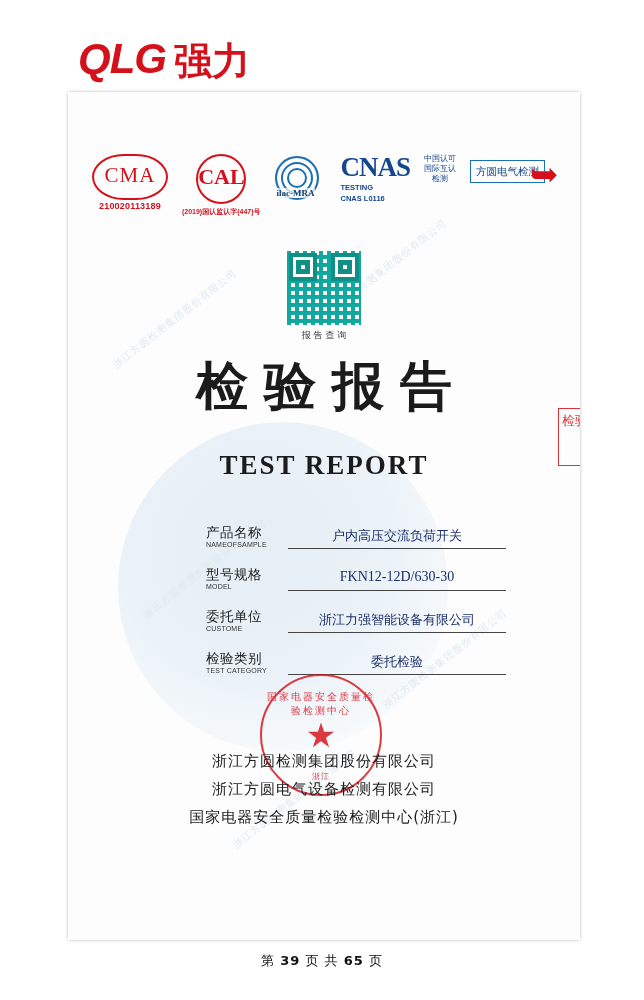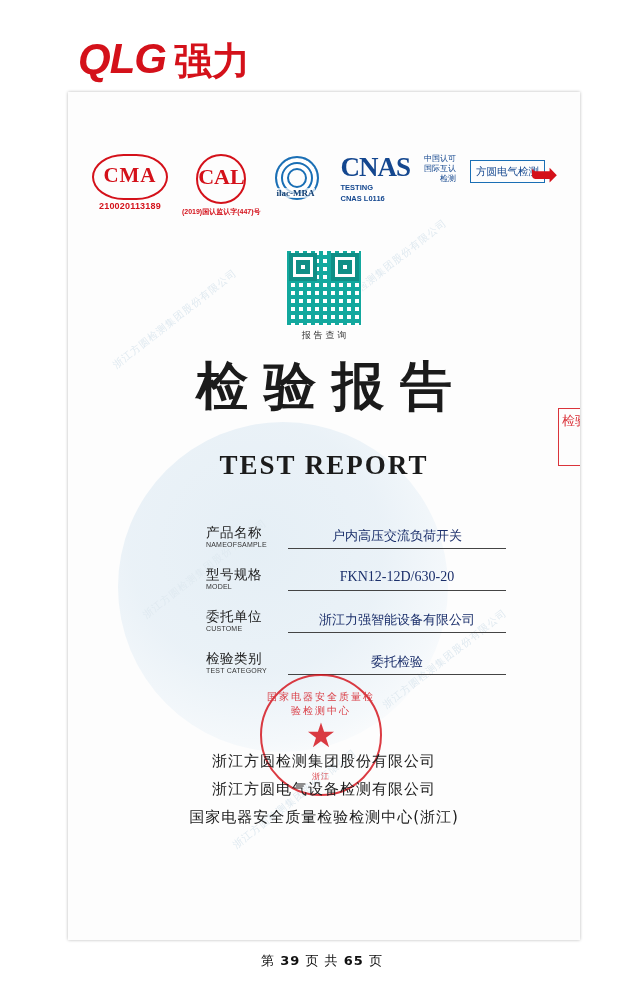--- a/index.html
+++ b/index.html
@@ -95,21 +95,21 @@
   .logo-block {
     text-align: center;
     width: auto;
   }
   .cma-mark {
     width: 72px;
     height: 42px;
     border: 2.5px solid #d4111a;
     border-radius: 50% / 60%;
     color: #d4111a;
-    font-weight: bold;
+    font-weight: normal;
     font-size: 21px;
     letter-spacing: 1px;
     line-height: 38px;
     text-align: center;
     font-family: "Liberation Serif", serif;
     margin: 0 auto;
     position: relative;
   }
   .cma-sub {
     font-size: 9px;
@@ -179,21 +179,21 @@
     color: #14478f;
     line-height: 1.25;
     margin-top: 2px;
     text-align: left;
   }
   .cnas-cn {
     font-size: 8px;
     color: #14478f;
     font-family: "DejaVu Sans", sans-serif;
     line-height: 1.25;
-    text-align: right;
+    text-align: center;
   }
   .cnas-flex { display:flex; align-items:flex-end; gap:4px;}
   .fy-mark {
     width: 86px;
     height: 48px;
     position: relative;
   }
   .fy-box {
     position: absolute;
     left: 0; top: 6px;
@@ -491,21 +491,21 @@
       <div class="field-row">
         <div class="field-label">产品名称</div>
         <div class="field-sub">NAMEOFSAMPLE</div>
         <div class="field-value">户内高压交流负荷开关</div>
         <div class="field-line"></div>
       </div>
 
       <div class="field-row">
         <div class="field-label">型号规格</div>
         <div class="field-sub">MODEL</div>
-        <div class="field-value latin">FKN12-12D/630-20</div>
+        <div class="field-value latin">FKN12-12D/630-30</div>
         <div class="field-line"></div>
       </div>
 
       <div class="field-row">
         <div class="field-label">委托单位</div>
         <div class="field-sub">CUSTOME</div>
         <div class="field-value">浙江力强智能设备有限公司</div>
         <div class="field-line"></div>
       </div>
 

